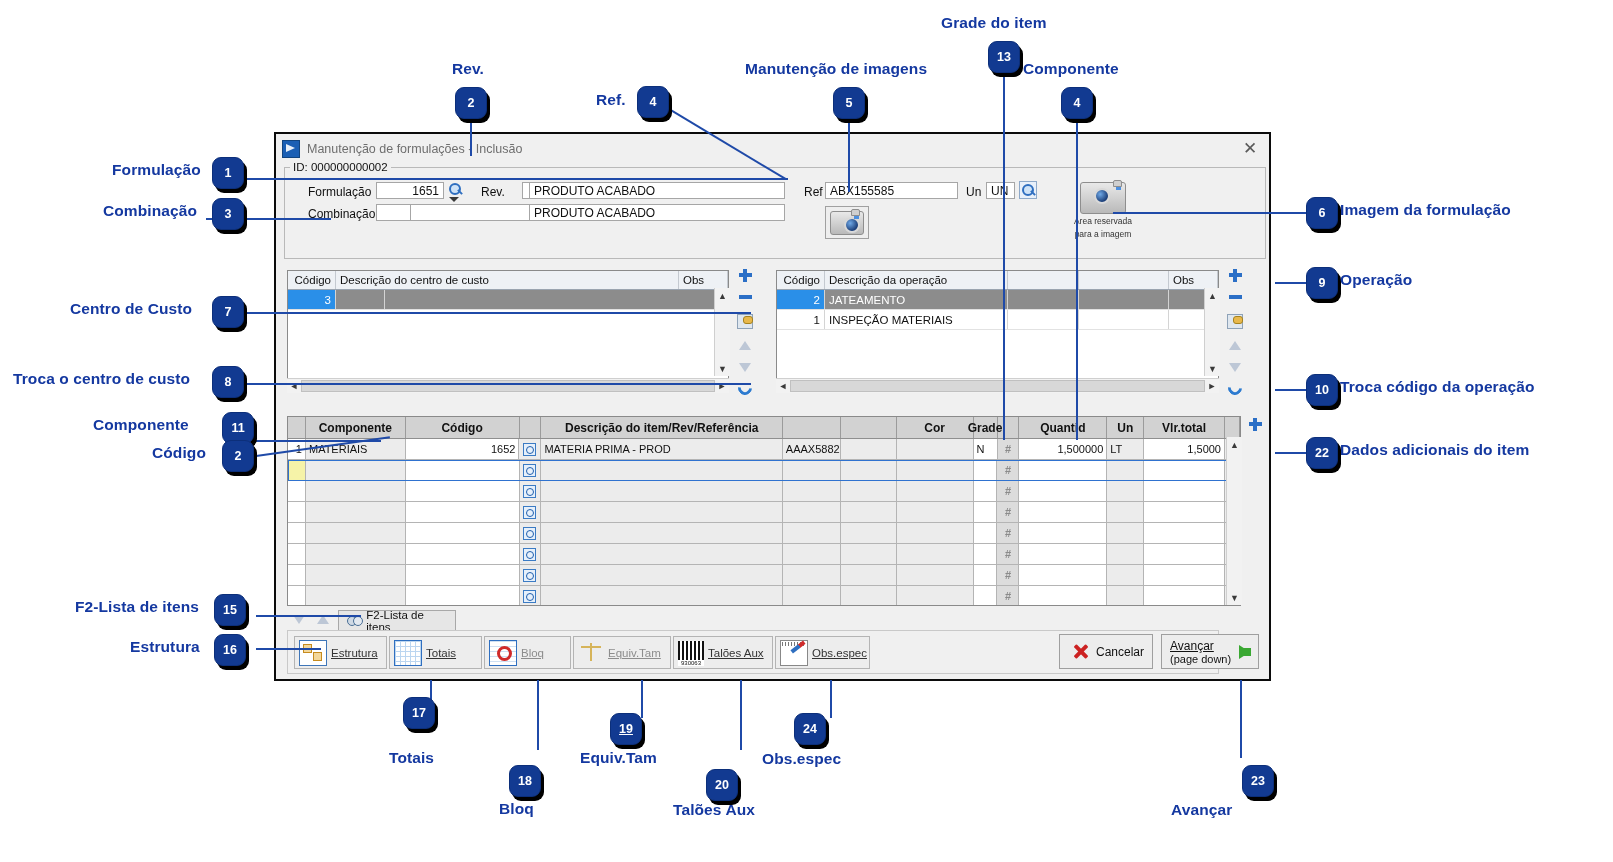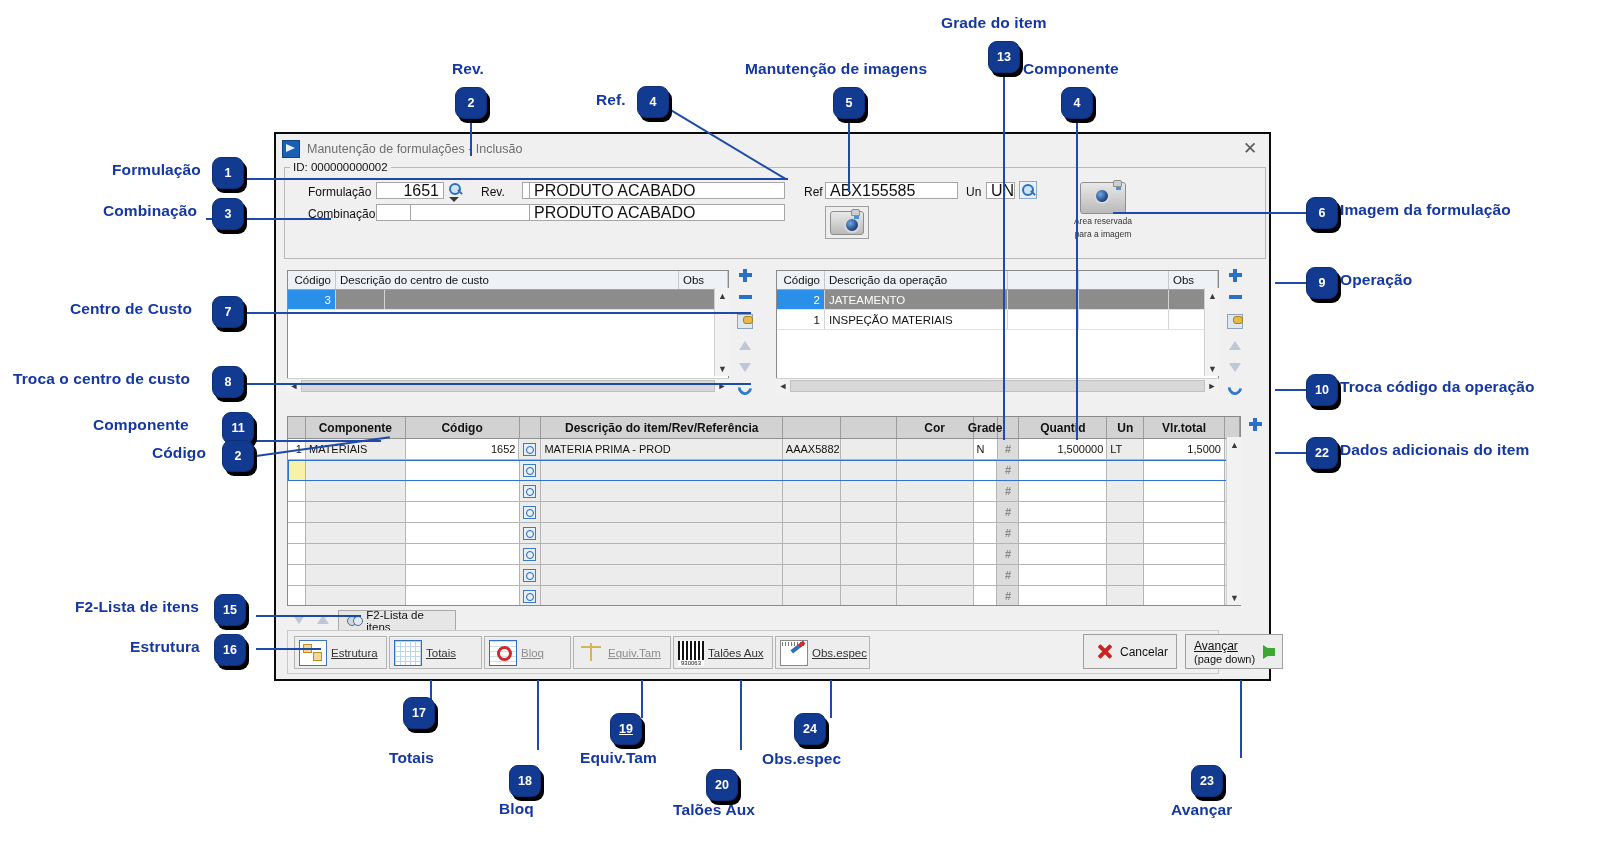--- a/index.html
+++ b/index.html
@@ -33,21 +33,21 @@
   #titlebar .tbclose{margin-left:auto;font-size:17px;color:#5a5a5a;
             width:26px;text-align:center;cursor:default;}
 
   
   .groupbox{position:absolute;border:1px solid #b9b9b9;}
   .grouplabel{position:absolute;background:#f0f0f0;padding:0 3px;
               font-size:11.5px;color:#111;}
 
   .lbl{position:absolute;font-size:12px;color:#101010;}
   .fld{position:absolute;background:#fff;border:1px solid #a6a6a6;
-       box-sizing:border-box;font-size:16px;color:#101010;
+       box-sizing:border-box;font-size:12px;color:#101010;
        display:flex;align-items:center;padding:0 4px;}
   .fld.num{justify-content:flex-end;}
 
   
   .mag{position:absolute;width:15px;height:15px;}
   .mag:before{content:"";position:absolute;left:1px;top:1px;width:8px;height:8px;
       border:2px solid #2f6fc0;border-radius:50%;background:#cfe3f7;}
   .mag:after{content:"";position:absolute;left:9px;top:9px;width:6px;height:2px;
       background:#2f6fc0;transform:rotate(45deg);}
   .dncaret{position:absolute;width:0;height:0;border-left:5px solid transparent;
@@ -174,21 +174,21 @@
   .ic-bar{background:repeating-linear-gradient(90deg,#111 0 2px,#fff 2px 4px);position:relative;}
   .ic-bar .num{position:absolute;bottom:-1px;left:0;right:0;text-align:center;
        font-size:6px;color:#111;background:#fff;}
   .ic-obs{background:#fff;border:1.5px solid #888;position:relative;}
   .ic-obs:before{content:"";position:absolute;left:1px;top:1px;right:1px;height:4px;
        background:repeating-linear-gradient(90deg,#777 0 1px,#fff 1px 3px);}
   .ic-obs:after{content:"";position:absolute;left:9px;top:4px;width:16px;height:4px;
        background:linear-gradient(90deg,#2f6fc0 60%,#d02a2a 60%);transform:rotate(-38deg);}
 
   .btnstd{position:absolute;border:1px solid #9f9f9f;background:#ededed;
-       box-sizing:border-box;display:flex;align-items:center;font-size:12px;color:#111;margin-left:24px;}
+       box-sizing:border-box;display:flex;align-items:center;font-size:12px;color:#111;}
   .xmark{position:relative;width:17px;height:17px;flex:none;margin:0 7px 0 12px;}
   .xmark:before,.xmark:after{content:"";position:absolute;left:7px;top:0;width:4px;height:17px;
        background:#cc2222;border-radius:1px;}
   .xmark:before{transform:rotate(45deg);} .xmark:after{transform:rotate(-45deg);}
   .greenarr{position:absolute;right:8px;top:50%;margin-top:-7px;width:0;height:0;
        border-left:11px solid #3aa832;border-top:7px solid transparent;border-bottom:7px solid transparent;}
   .greenarr:before{content:"";position:absolute;left:-9px;top:-4px;width:10px;height:8px;background:#3aa832;}
   .ul{text-decoration:underline;}
 </style>
 </head>
@@ -651,14 +651,14 @@
 
 <div class="badge" style="left:706px;top:769px;">20</div>
 <div class="callout" style="left:673px;top:801px;">Talões Aux</div>
 
 <div class="badge" style="left:794px;top:713px;">24</div>
 <div class="callout" style="left:762px;top:750px;">Obs.espec</div>
 
 <div class="badge" style="left:1306px;top:437px;">22</div>
 <div class="callout" style="left:1340px;top:441px;">Dados adicionais do item</div>
 
-<div class="badge" style="left:1191px;top:765px;">23</div>
+<div class="badge" style="left:1242px;top:765px;">23</div>
 <div class="callout" style="left:1171px;top:801px;">Avançar</div>
 
 </body></html>

